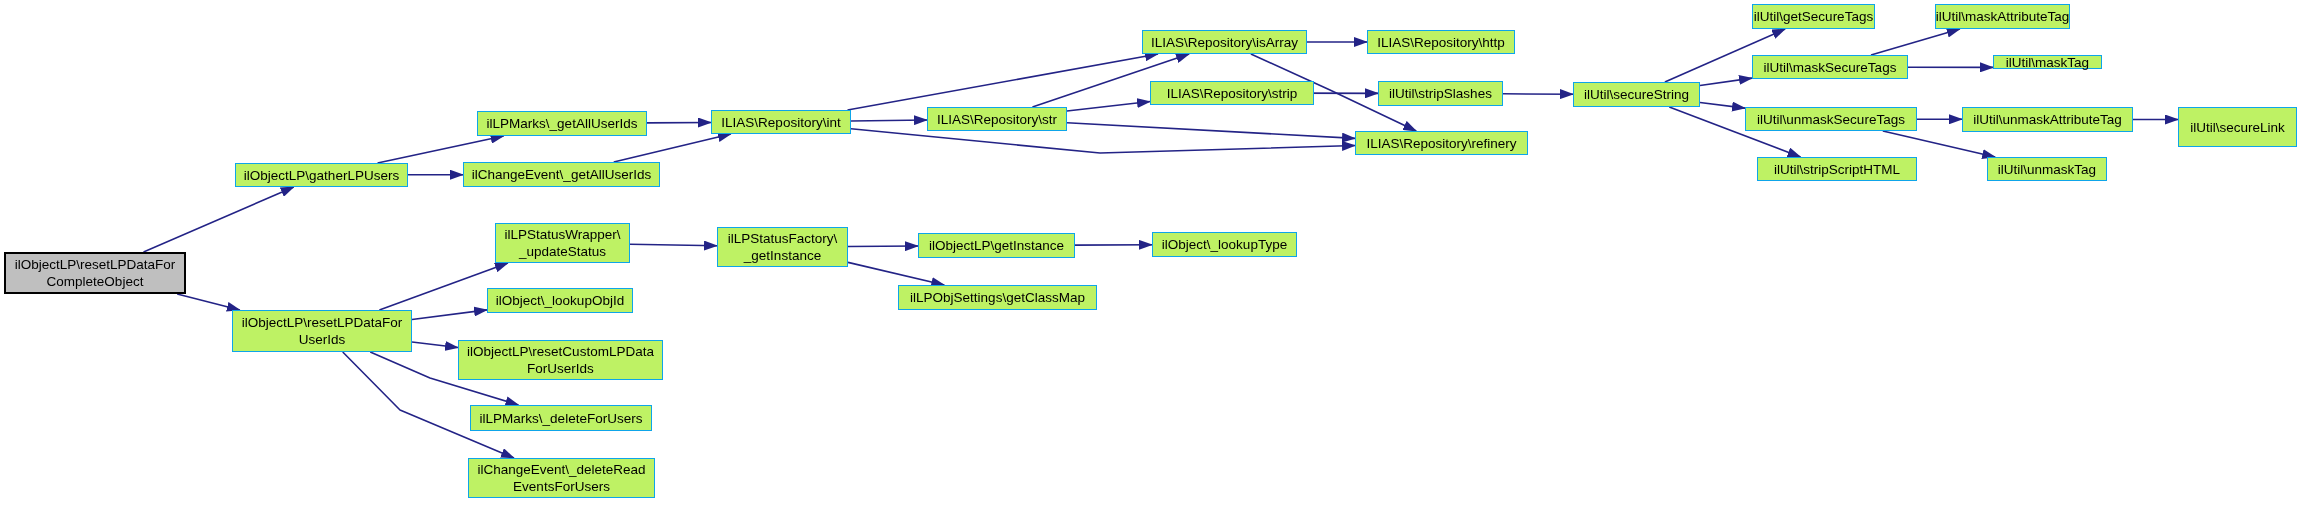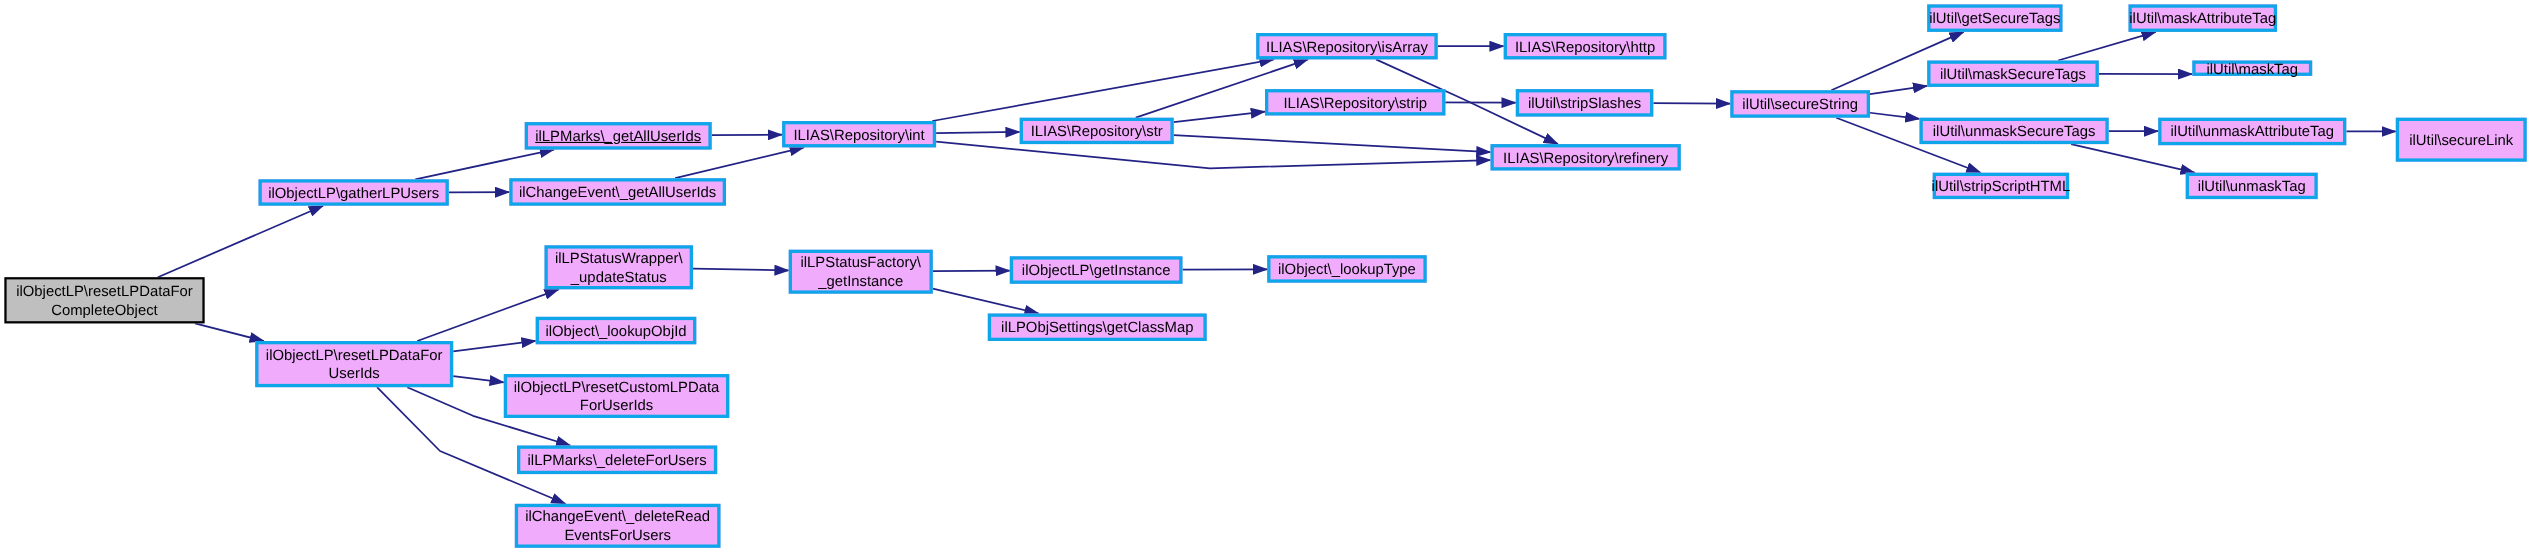--- a/index.html
+++ b/index.html
@@ -12,22 +12,22 @@
     overflow: hidden;
   }
   #edge-layer {
     position: absolute;
     left: 0; top: 0;
     width: 2300px; height: 505px;
   }
   .node {
     position: absolute;
     box-sizing: border-box;
-    background: #f0abfc;
-    border: 3px solid #0ea5e9;
+    background: #bef264;
+    border: 1px solid #0ea5e9;
     color: #000000;
     display: flex;
     flex-direction: column;
     align-items: center;
     justify-content: center;
     font-size: 13.5px;
     line-height: 17px;
     text-align: center;
     white-space: nowrap;
     cursor: pointer;
@@ -88,21 +88,21 @@
       <span>ilObjectLP\resetLPDataFor</span>
       <span>CompleteObject</span>
     </div>
     <div class="node" style="left: 235px; top: 163px; width: 173px; height: 24px;">
       <span>ilObjectLP\gatherLPUsers</span>
     </div>
     <div class="node" style="left: 232px; top: 310px; width: 180px; height: 42px;">
       <span>ilObjectLP\resetLPDataFor</span>
       <span>UserIds</span>
     </div>
-    <div class="node" style="left: 477px; top: 111px; width: 170px; height: 25px; text-decoration: underline;">
+    <div class="node" style="left: 477px; top: 111px; width: 170px; height: 25px;">
       <span>ilLPMarks\_getAllUserIds</span>
     </div>
     <div class="node" style="left: 463px; top: 162px; width: 197px; height: 25px;">
       <span>ilChangeEvent\_getAllUserIds</span>
     </div>
     <div class="node" style="left: 711px; top: 110px; width: 140px; height: 24px;">
       <span>ILIAS\Repository\int</span>
     </div>
     <div class="node" style="left: 927px; top: 107px; width: 140px; height: 24px;">
       <span>ILIAS\Repository\str</span>
@@ -127,21 +127,21 @@
     </div>
     <div class="node" style="left: 1752px; top: 4px; width: 123px; height: 25px;">
       <span>ilUtil\getSecureTags</span>
     </div>
     <div class="node" style="left: 1752px; top: 55px; width: 156px; height: 24px;">
       <span>ilUtil\maskSecureTags</span>
     </div>
     <div class="node" style="left: 1745px; top: 107px; width: 172px; height: 24px;">
       <span>ilUtil\unmaskSecureTags</span>
     </div>
-    <div class="node" style="left: 1757px; top: 157px; width: 124px; height: 24px;">
+    <div class="node" style="left: 1757px; top: 157px; width: 160px; height: 24px;">
       <span>ilUtil\stripScriptHTML</span>
     </div>
     <div class="node" style="left: 1935px; top: 4px; width: 135px; height: 25px;">
       <span>ilUtil\maskAttributeTag</span>
     </div>
     <div class="node" style="left: 1993px; top: 55px; width: 109px; height: 14px;">
       <span>ilUtil\maskTag</span>
     </div>
     <div class="node" style="left: 1962px; top: 107px; width: 171px; height: 25px;">
       <span>ilUtil\unmaskAttributeTag</span>

